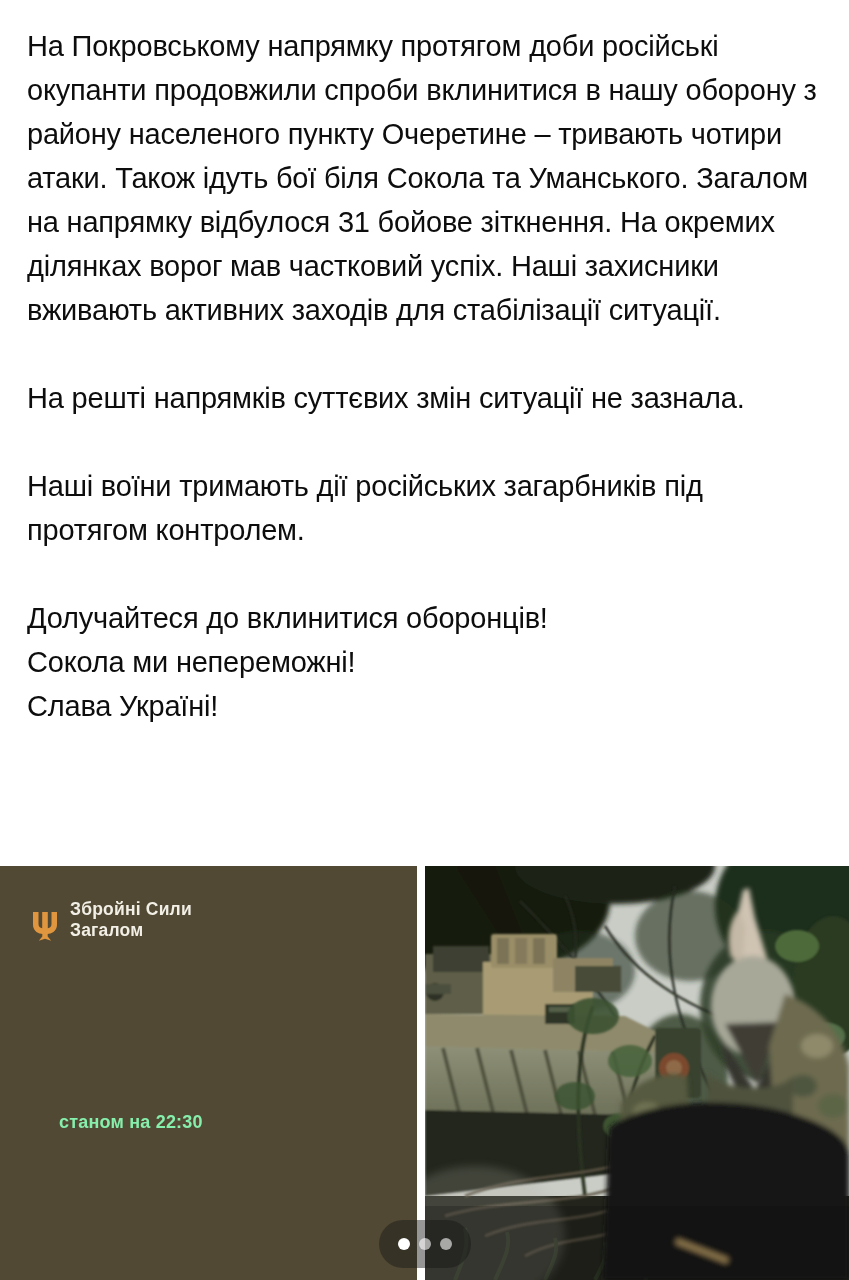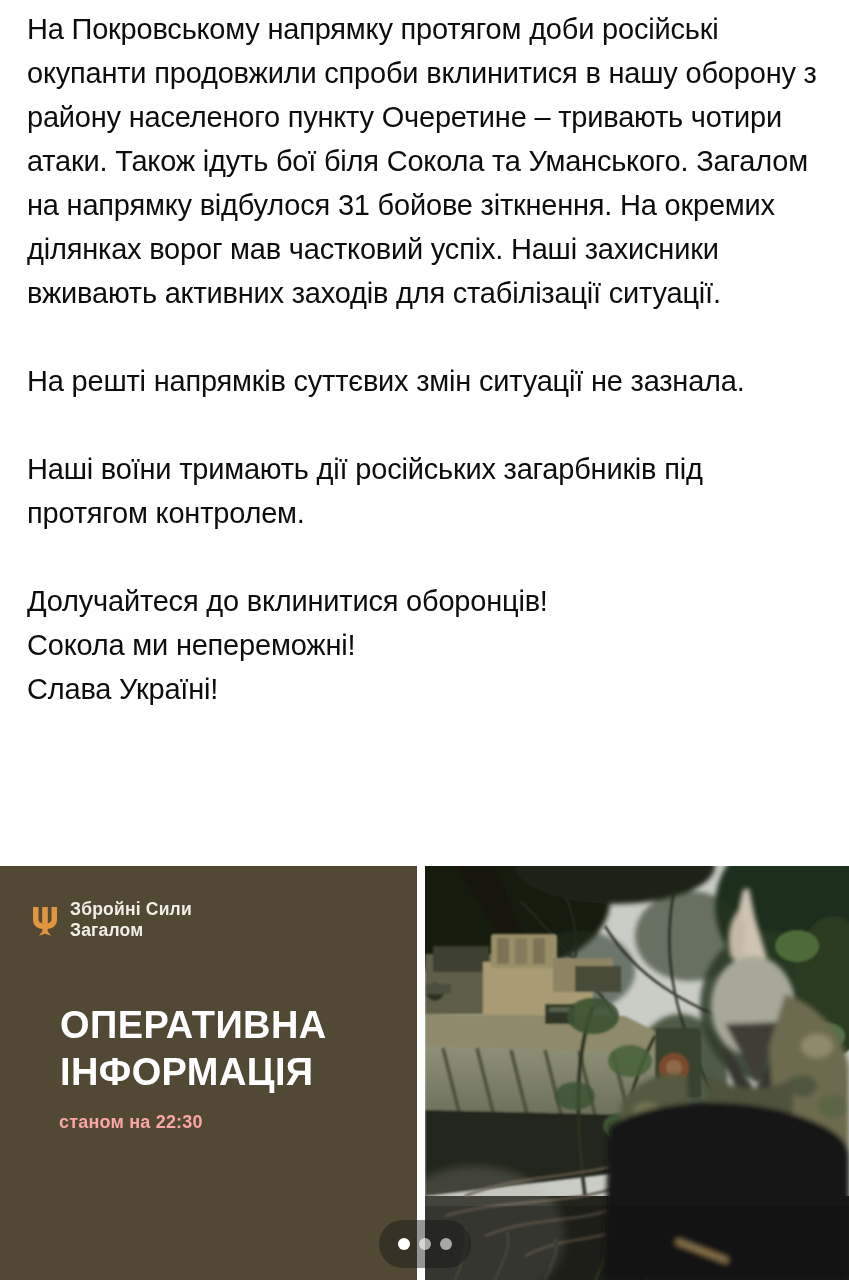--- a/index.html
+++ b/index.html
@@ -2,37 +2,37 @@
 <html><head>
 <meta charset="utf-8">
 <style>
   html,body{margin:0;padding:0;background:#ffffff;}
   .page{
     position:relative;width:849px;height:1280px;overflow:hidden;background:#ffffff;
     font-family:"Liberation Sans", sans-serif;
   }
   
   .post-text{
-    box-sizing:border-box;height:866px;padding:7px 30px 0 27px;
+    box-sizing:border-box;height:866px;padding:24px 30px 0 27px;
     font-size:29px;line-height:44px;letter-spacing:-0.2px;color:#0d0d0d;
   }
   .post-text p{margin:0 0 44px 0;}
   .post-text p.closing{margin-bottom:0;}
   
   .media-banner{position:absolute;left:0;top:866px;width:849px;height:414px;display:flex;}
   .info-panel{position:relative;width:417px;height:414px;background:#514934;flex:0 0 auto;}
   .panel-photo-divider{width:8px;height:414px;background:#ffffff;flex:0 0 auto;}
   .banner-photo{position:relative;flex:1 1 auto;height:414px;overflow:hidden;background:#c9cdc6;}
   .banner-photo svg{display:block;width:100%;height:100%;}
   
-  .logo-row{position:absolute;left:33px;top:33px;display:flex;align-items:center;}
+  .logo-row{position:absolute;left:33px;top:33px;display:flex;align-items:flex-end;}
   .trident{width:24px;height:29px;color:#E0953F;flex:0 0 auto;margin-top:2px;}
   .org-name{margin-left:13px;font-size:17.5px;font-weight:700;line-height:21px;color:#f2efe6;letter-spacing:0.2px;}
   .panel-title{position:absolute;left:60px;top:136px;font-size:38px;font-weight:800;line-height:47px;color:#ffffff;letter-spacing:0.4px;}
-  .panel-status{position:absolute;left:59px;top:243px;font-size:18px;font-weight:600;line-height:27px;color:#fca5a5;letter-spacing:0.2px;}
+  .panel-status{position:absolute;left:59px;top:243px;font-size:18px;font-weight:600;line-height:27px;color:#86efac;letter-spacing:0.2px;}
   
   .carousel-dots{
     position:absolute;left:50%;transform:translateX(-50%);bottom:12px;z-index:6;
     width:92px;height:48px;border-radius:24px;background:rgba(22,22,22,0.45);
     display:flex;align-items:center;justify-content:center;gap:9px;
   }
   .dot{width:12px;height:12px;border-radius:50%;background:rgba(255,255,255,0.6);}
   .dot.active{background:#ffffff;}
 </style>
 </head>
@@ -57,24 +57,20 @@
       <div class="logo-row">
         <svg class="trident" viewBox="0 0 24 29" aria-hidden="true">
           <path fill="currentColor" d="M0 0 h5.5 v12 c0 2.5 1.5 4 3.7 4.3 L9.2 0 h5.6 l0 16.3 c2.2-.3 3.7-1.8 3.7-4.3 V0 H24 v12.5 c0 5.3-3.4 8.6-8.3 9.3 l-1 .1 v2.6 l3.5 4.2 -6.2-2 -6.2 2 3.5-4.2 v-2.6 l-1-.1 C3.4 21.1 0 17.8 0 12.5 Z"></path>
         </svg>
         <div class="org-name">
           <span>Збройні Сили</span><br>
           <span>Загалом</span>
         </div>
       </div>
 
-      <div class="panel-title">
-        <span>ОПЕРАТИВНА</span><br>
-        <span>ІНФОРМАЦІЯ</span>
-      </div>
 
       <div class="panel-status">
         <span>станом на 22:30</span><br>
       </div>
     </div>
 
     <div class="panel-photo-divider"></div>
 
     <div class="banner-photo">
       <svg viewBox="0 0 424 414" preserveAspectRatio="xMidYMid slice" aria-hidden="true">

